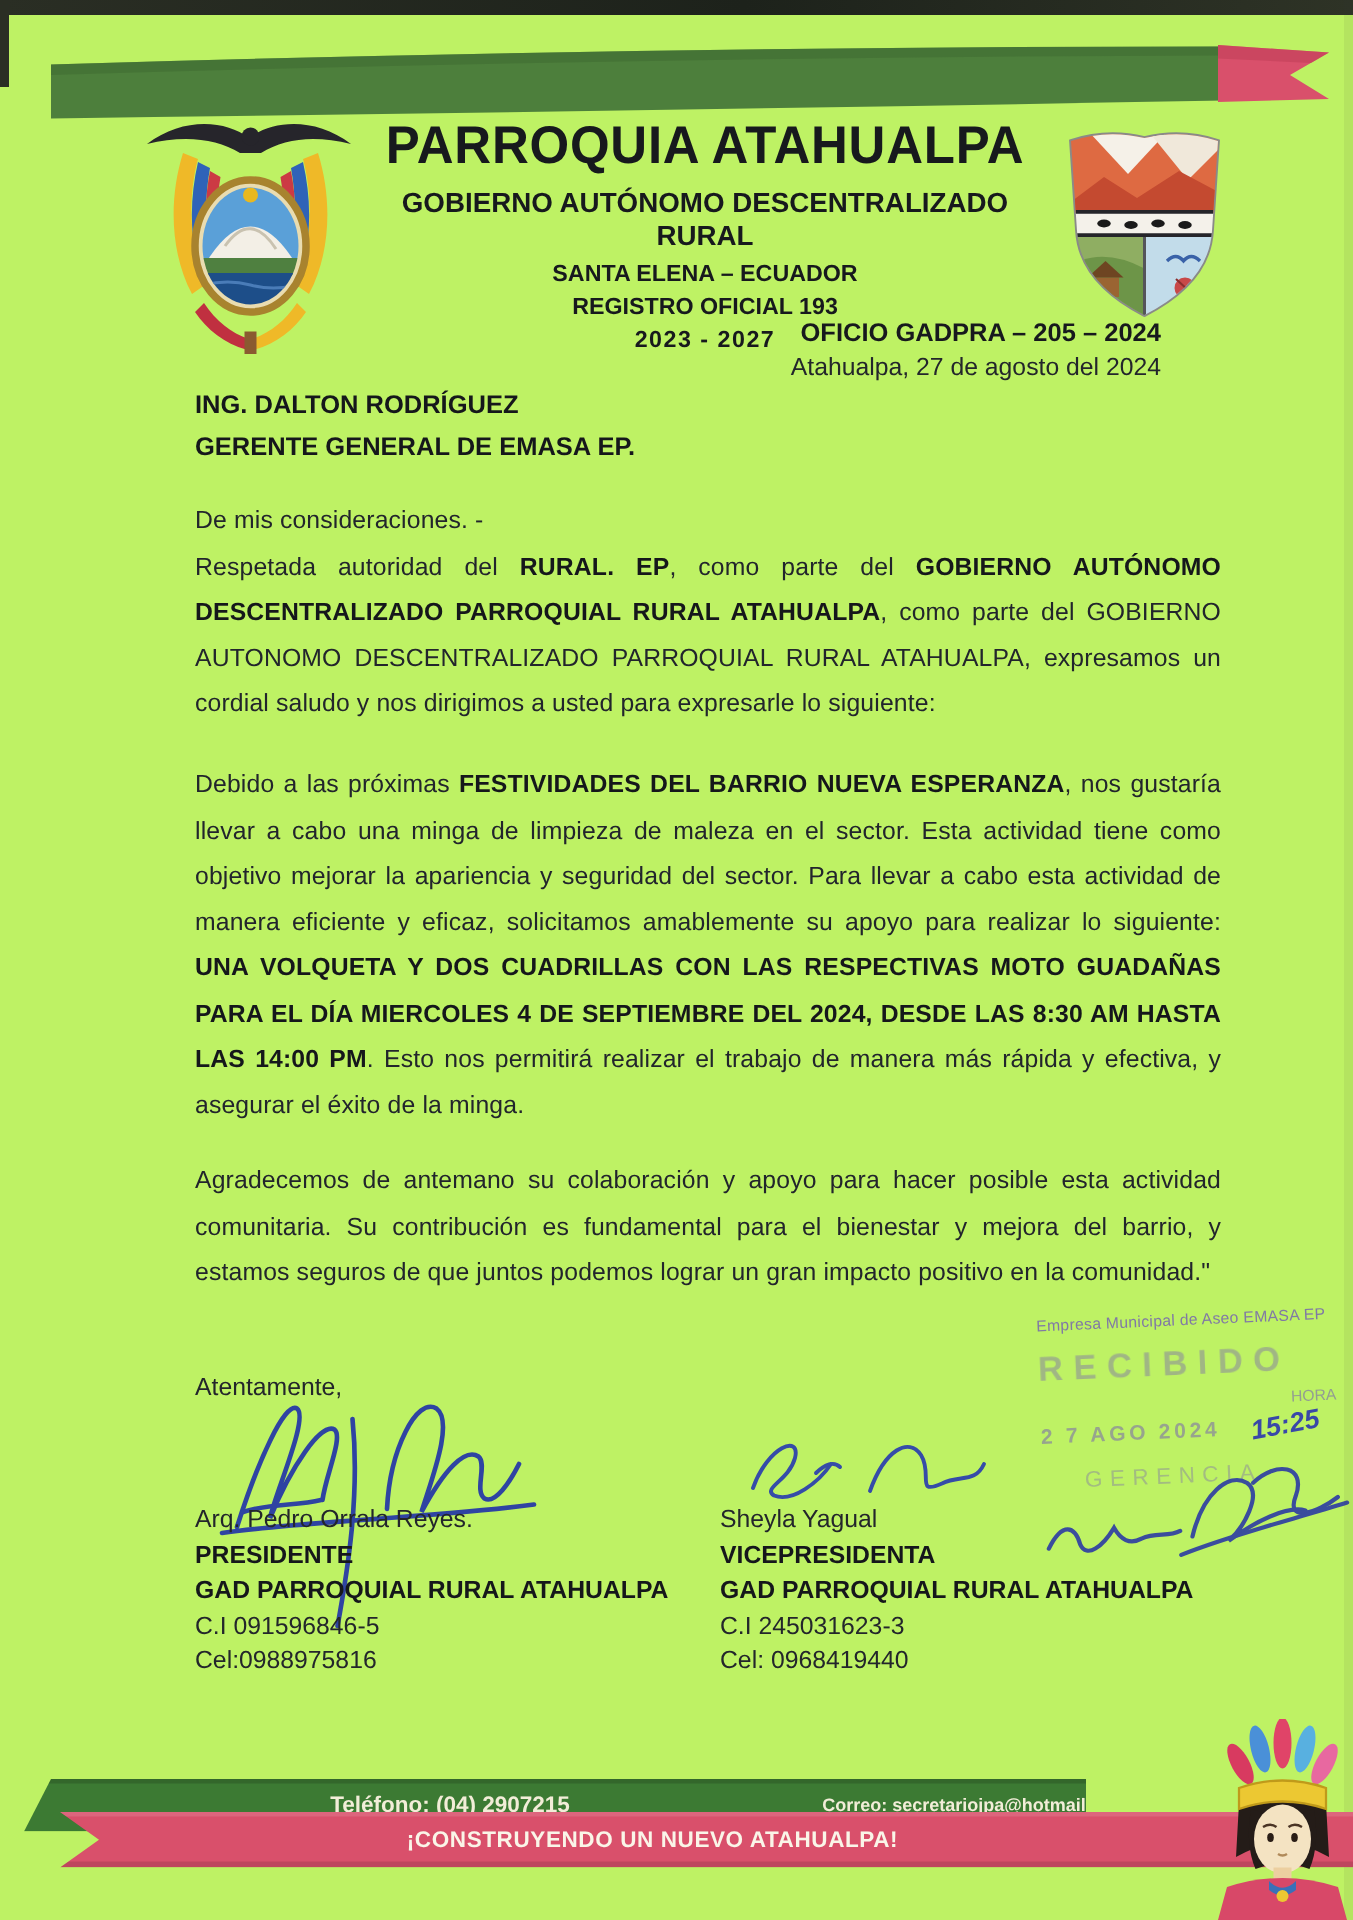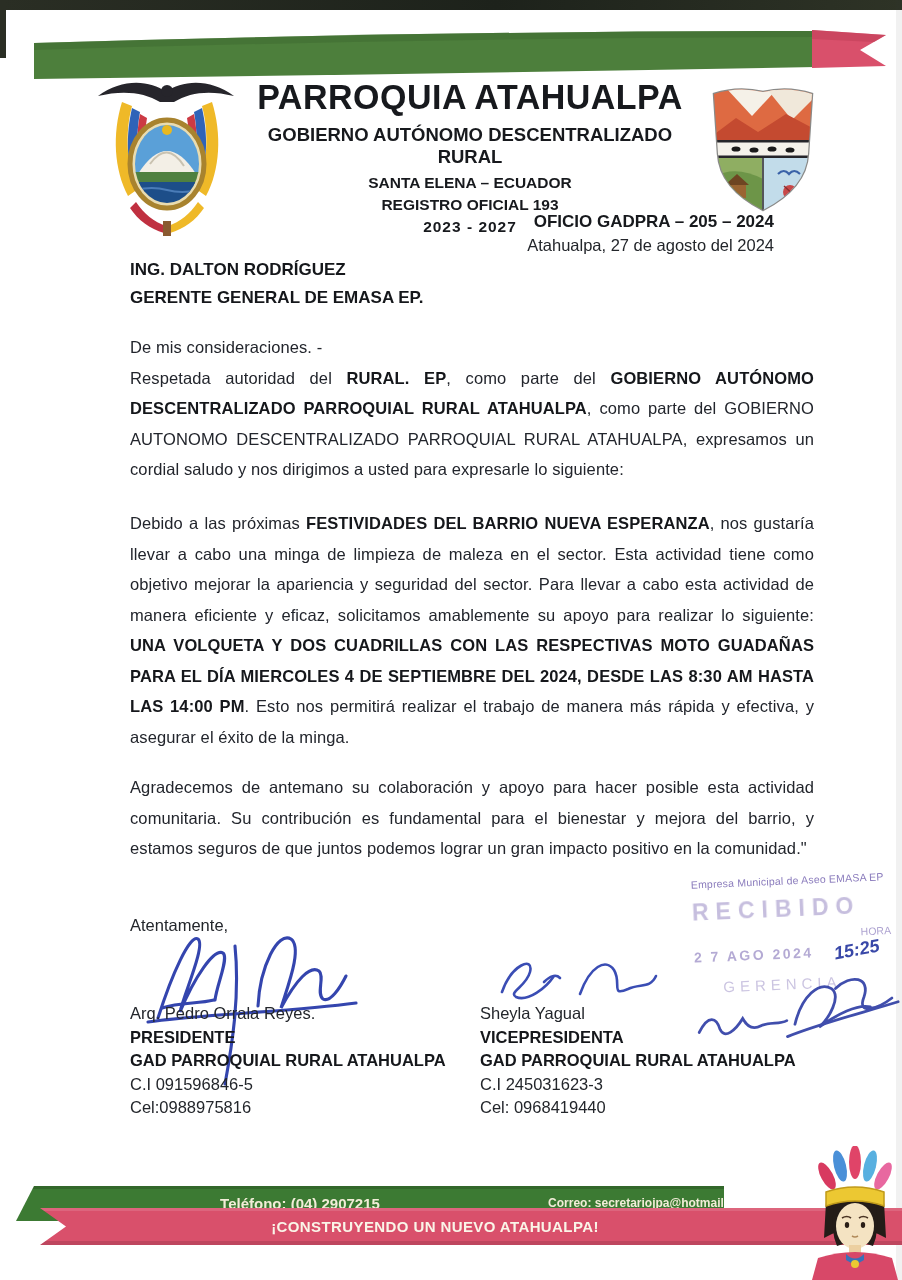--- a/index.html
+++ b/index.html
@@ -1,18 +1,18 @@
 <!DOCTYPE html>
 <html><head>
 <meta charset="utf-8">
 <style>
   html,body{margin:0;padding:0;background:#e8e8e6;}
   .page{
     position:relative;width:902px;height:1280px;margin:0 auto;
-    background:#ffffff;overflow:hidden;
+    background:#bef264;overflow:hidden;
     font-family:"Liberation Sans","DejaVu Sans",sans-serif;
     color:#23262b;
   }
   .scan-top{position:absolute;top:0;left:0;width:902px;height:10px;
     background:linear-gradient(90deg,#2a2e24,#1d221b 55%,#2e3326);}
   .scan-left{position:absolute;top:0;left:0;width:6px;height:58px;background:#2a2e24;}
   .scan-right{position:absolute;top:0;right:0;width:6px;height:1280px;background:rgba(60,60,55,.07);}
 
   .top-ribbon{position:absolute;top:10px;left:0;}
 

